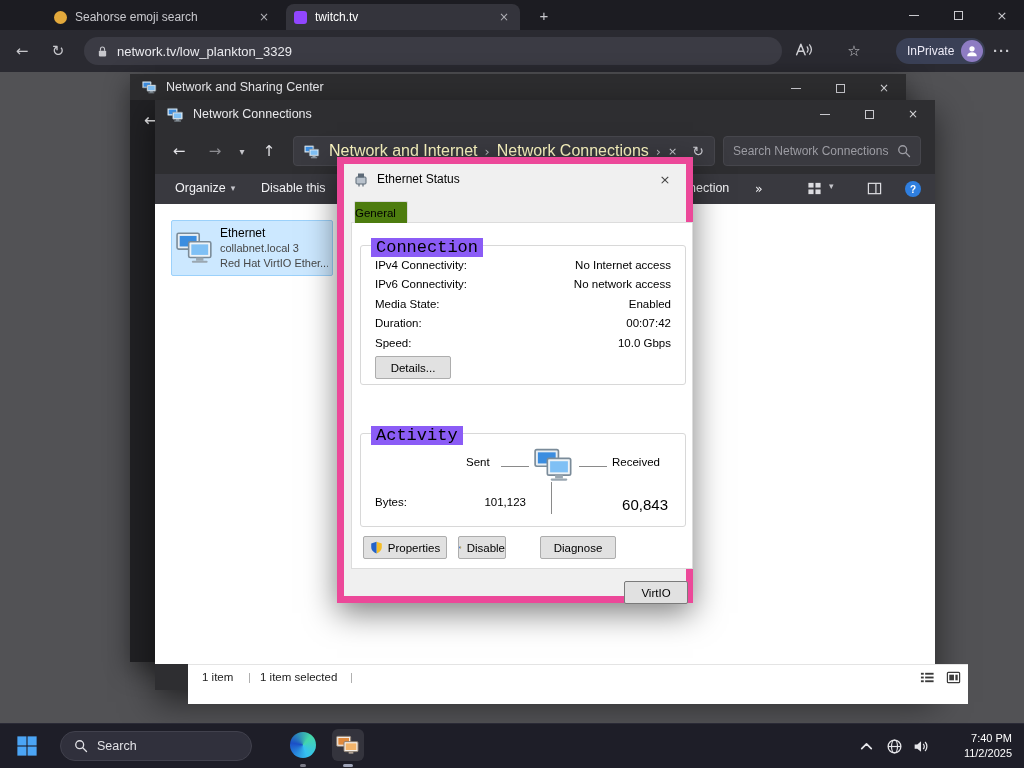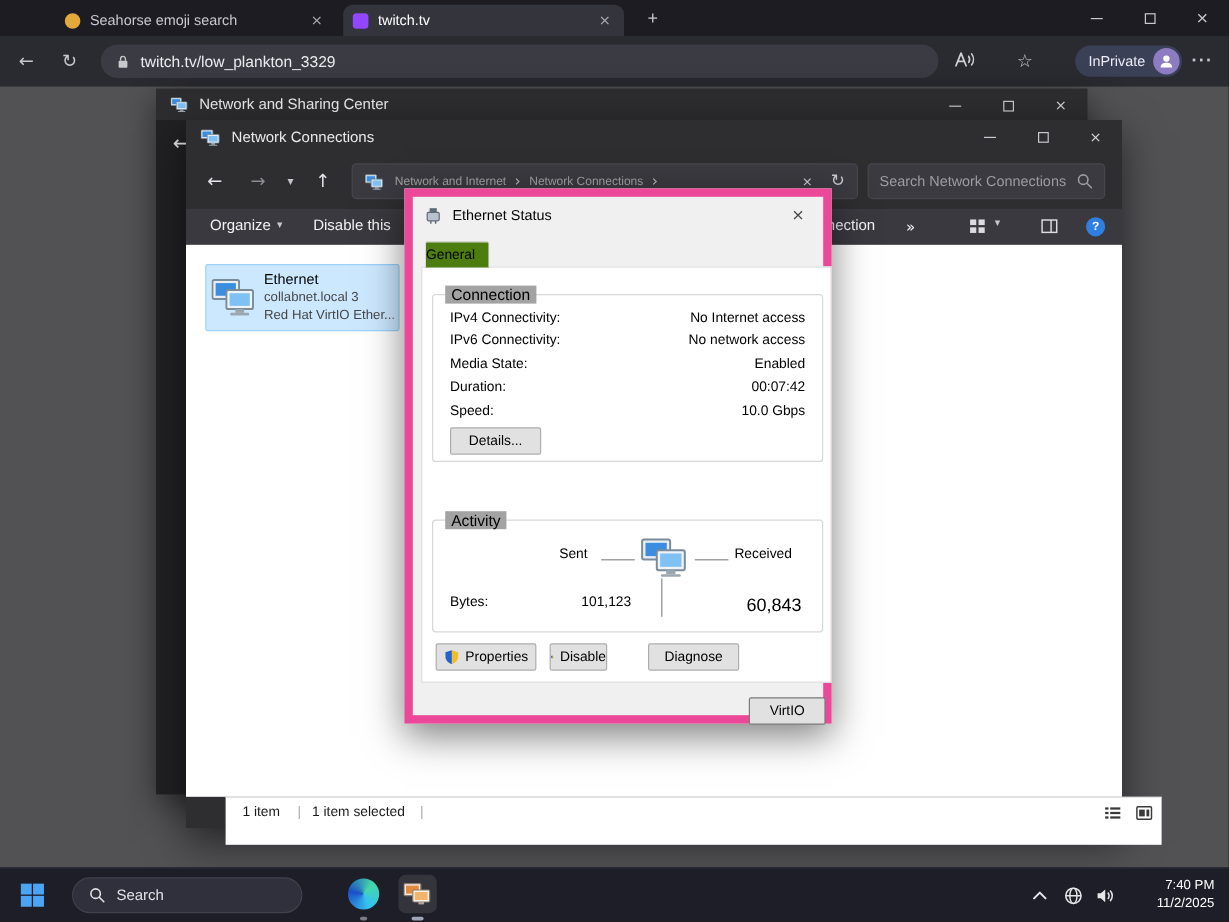--- a/index.html
+++ b/index.html
@@ -47,21 +47,21 @@
   #nsc { position:absolute; left:130px; top:2px; width:776px; height:588px; background:#212124;
          box-shadow:0 8px 24px rgba(0,0,0,.45); }
   #nsc .bar { height:26px; background:#2d2d2f; }
 
   #nc { position:absolute; left:155px; top:28px; width:780px; height:590px; background:#2e2e31;
         box-shadow:0 12px 32px rgba(0,0,0,.55); }
   #ncnav { position:absolute; left:0; top:28px; width:780px; height:46px; }
   .inset { background:#3a3a40; border:1px solid #46464c; border-radius:4px; height:30px;
            display:flex; align-items:center; }
   #crumbbar { position:absolute; left:138px; top:8px; width:422px; padding:0 10px; }
-  .crumb { font-size:10px; color:#a3a3a3; cursor:pointer; white-space:nowrap; }
+  .crumb { font-size:16px; color:#fef9c3; cursor:pointer; white-space:nowrap; }
   .csep { font-size:13px; color:#b9b9bf; padding:0 7px; }
   #ncsearch { position:absolute; left:568px; top:8px; width:198px; padding:0 9px; }
   #ncsearch input { flex:1; background:transparent; border:none; outline:none; font-size:12px;
                     color:#c8c8cd; font-family:inherit; }
   #ncsearch input::placeholder { color:#9c9ca3; }
   #cmdbar { position:absolute; left:0; top:74px; width:780px; height:30px; background:#39393f;
             font-size:12.5px; color:#f2f2f5; }
   .cmditem { position:absolute; top:7px; display:flex; align-items:center; gap:5px; cursor:pointer; }
   #nccontent { position:absolute; left:0; top:104px; width:780px; height:460px; background:#fff; }
   #ethitem { position:absolute; left:16px; top:16px; width:162px; height:56px; background:#cce8ff;
@@ -79,21 +79,21 @@
   #dlgtitle { height:30px; display:flex; align-items:center; padding-left:9px; }
   #dlgtitle .t { font-size:12px; color:#000; margin-left:8px; }
   #dlgclose { position:absolute; right:6px; top:4px; width:30px; height:22px; display:flex;
               align-items:center; justify-content:center; font-size:13px; color:#444; cursor:pointer; }
   #dlgtab { position:absolute; left:10px; top:37px; width:54px; height:22px; background:#4d7c0f;
             border:1px solid #d9d9d9; border-bottom:none; border-radius:2px 2px 0 0; z-index:2;
             font-size:11.5px; text-align:left; line-height:22px; cursor:pointer; }
   #dlgpage { position:absolute; left:7px; top:58px; width:342px; height:347px; background:#fff;
              border:1px solid #dcdcdc; z-index:1; }
   .grp { position:absolute; border:1px solid #d8d8d8; border-radius:3px; }
-  .grplbl { position:absolute; top:-8px; left:10px; background:#a3a3a3; padding:0 5px; font-size:13px; }
+  .grplbl { position:absolute; top:-8px; left:10px; background:#8b5cf6; padding:0 5px; font-size:17px;font-family:Liberation Mono, monospace; }
   .crow { position:absolute; left:14px; right:14px; display:flex; font-size:11.5px; }
   .crow .v { margin-left:auto; }
   .btn { position:absolute; background:#e1e1e1; border:1px solid #adadad; border-radius:2px;
          font-size:11.5px; display:flex; align-items:center; justify-content:center; gap:5px;
          cursor:pointer; color:#000; }
   .hline { position:absolute; border-top:1px solid #8a8a8a; }
   .vline { position:absolute; border-left:1px solid #8a8a8a; }
 
   
   #taskbar { position:absolute; left:0; top:723px; width:1024px; height:45px; background:#1e1e28;
@@ -227,21 +227,21 @@
     </div>
   </div>
 
   <div id="navbar">
     <span class="navico glyph" style="left:10px">←</span>
     <span class="navico glyph" style="left:46px">↻</span>
     <div id="urlpill">
       <svg width="13" height="13" style="color:#c7c7cc">
           <use href="#i-lock"></use>
         </svg>
-      <span id="urltext">twitch.tv/low_plankton_3329</span>
+      <span id="urltext">network.tv/low_plankton_3329</span>
     </div>
     <svg class="navico" style="left:794px;width:19px;height:17px;color:#cfcfd4">
         <use href="#i-readaloud"></use>
       </svg>
     <span class="navico glyph" style="left:842px;font-size:15px">☆</span>
     <div id="inprivate">
       <span class="lbl">InPrivate</span>
       <span class="avatar">
         <svg width="14" height="14">
             <use href="#i-person"></use>

